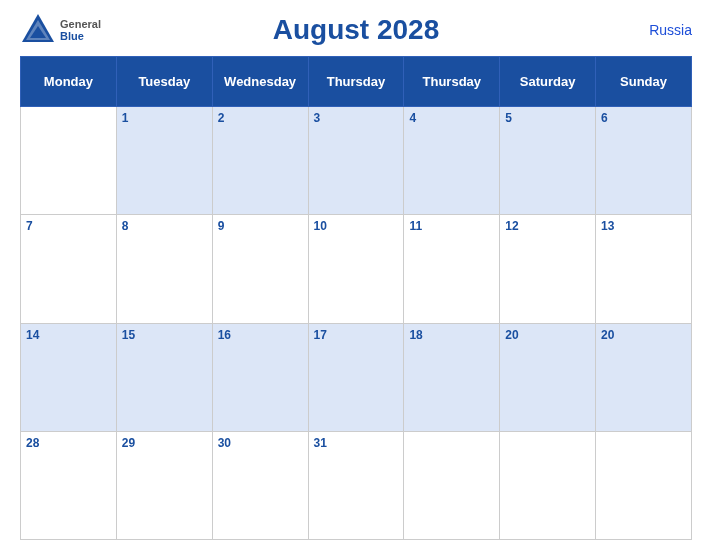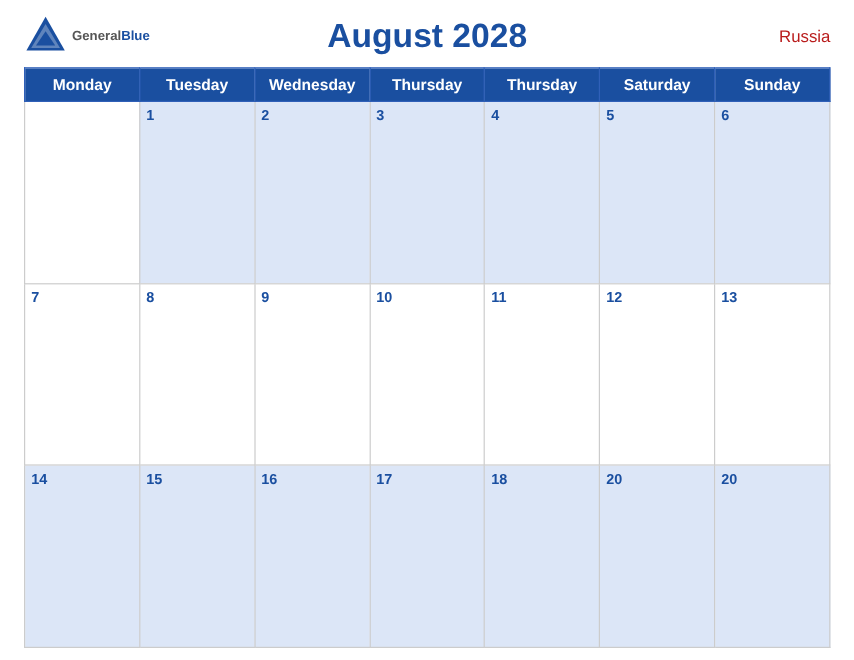--- a/index.html
+++ b/index.html
@@ -42,56 +42,56 @@
     }
 
     .logo-blue {
       font-size: 11px;
       color: #1a4fa0;
       font-weight: bold;
     }
 
     .logo-text-area {
       display: flex;
-      flex-direction: row;
+      flex-direction: column;
     }
 
     .logo-wrapper {
       display: flex;
       align-items: center;
       gap: 4px;
     }
 
     .title-text {
       font-size: 28px;
       color: #1a4fa0;
       font-weight: bold;
     }
 
     .country-label {
       position: absolute;
       right: 0;
       top: 50%;
       transform: translateY(-50%);
       font-size: 14px;
-      color: #b91c1c;
+      color: #1d4ed8;
     }
 
     .calendar {
       width: 100%;
       border-collapse: collapse;
       flex: 1;
     }
 
     .calendar thead tr th {
       background-color: #1a4fa0;
       color: #fff;
       font-size: 13px;
       font-weight: bold;
-      padding: 6px 4px;
+      padding: 17px 4px;
       text-align: center;
       border: 1px solid #3060b8;
     }
 
     .calendar tbody tr {
       height: 72px;
     }
 
     .calendar tbody tr td {
       border: 1px solid #ccc;
@@ -174,14 +174,23 @@
       </tr>
       <tr>
         <td>14</td>
         <td>15</td>
         <td>16</td>
         <td>17</td>
         <td>18</td>
         <td>20</td>
         <td>20</td>
       </tr>
+      <tr>
+        <td>28</td>
+        <td>29</td>
+        <td>30</td>
+        <td>31</td>
+        <td class="empty"></td>
+        <td class="empty"></td>
+        <td class="empty"></td>
+      </tr>
     </tbody>
 </table>
 
 </body></html>

